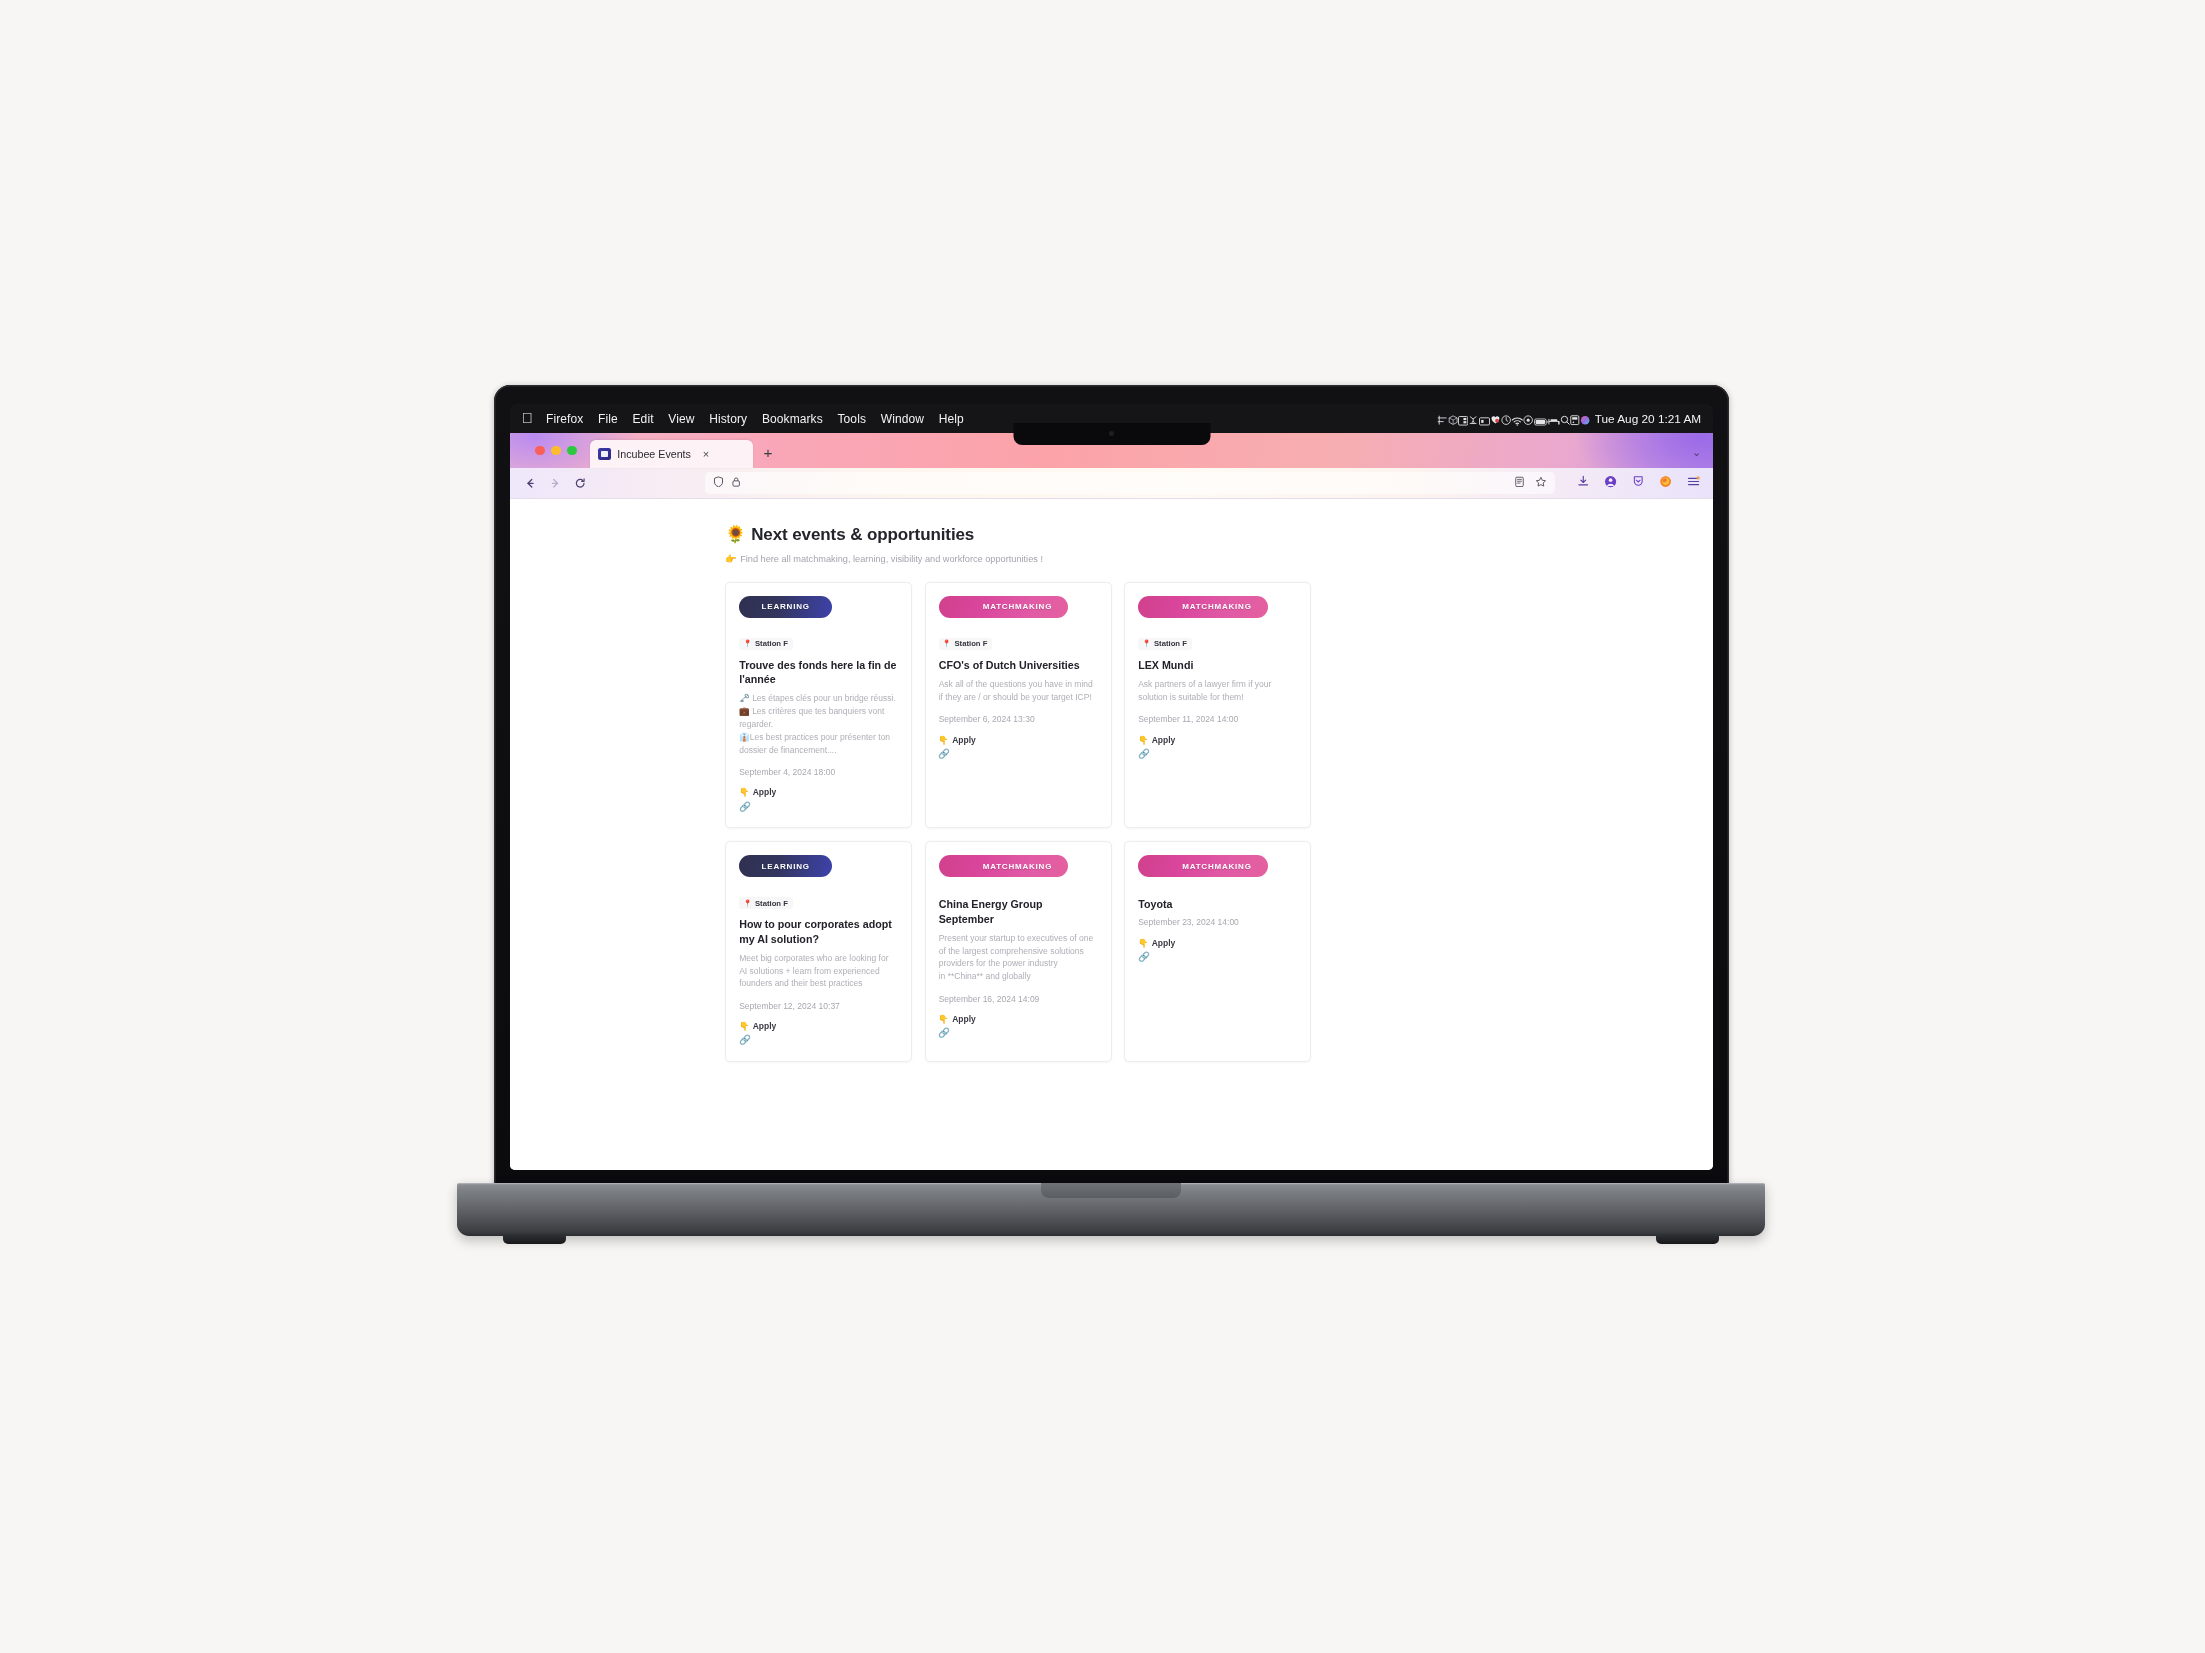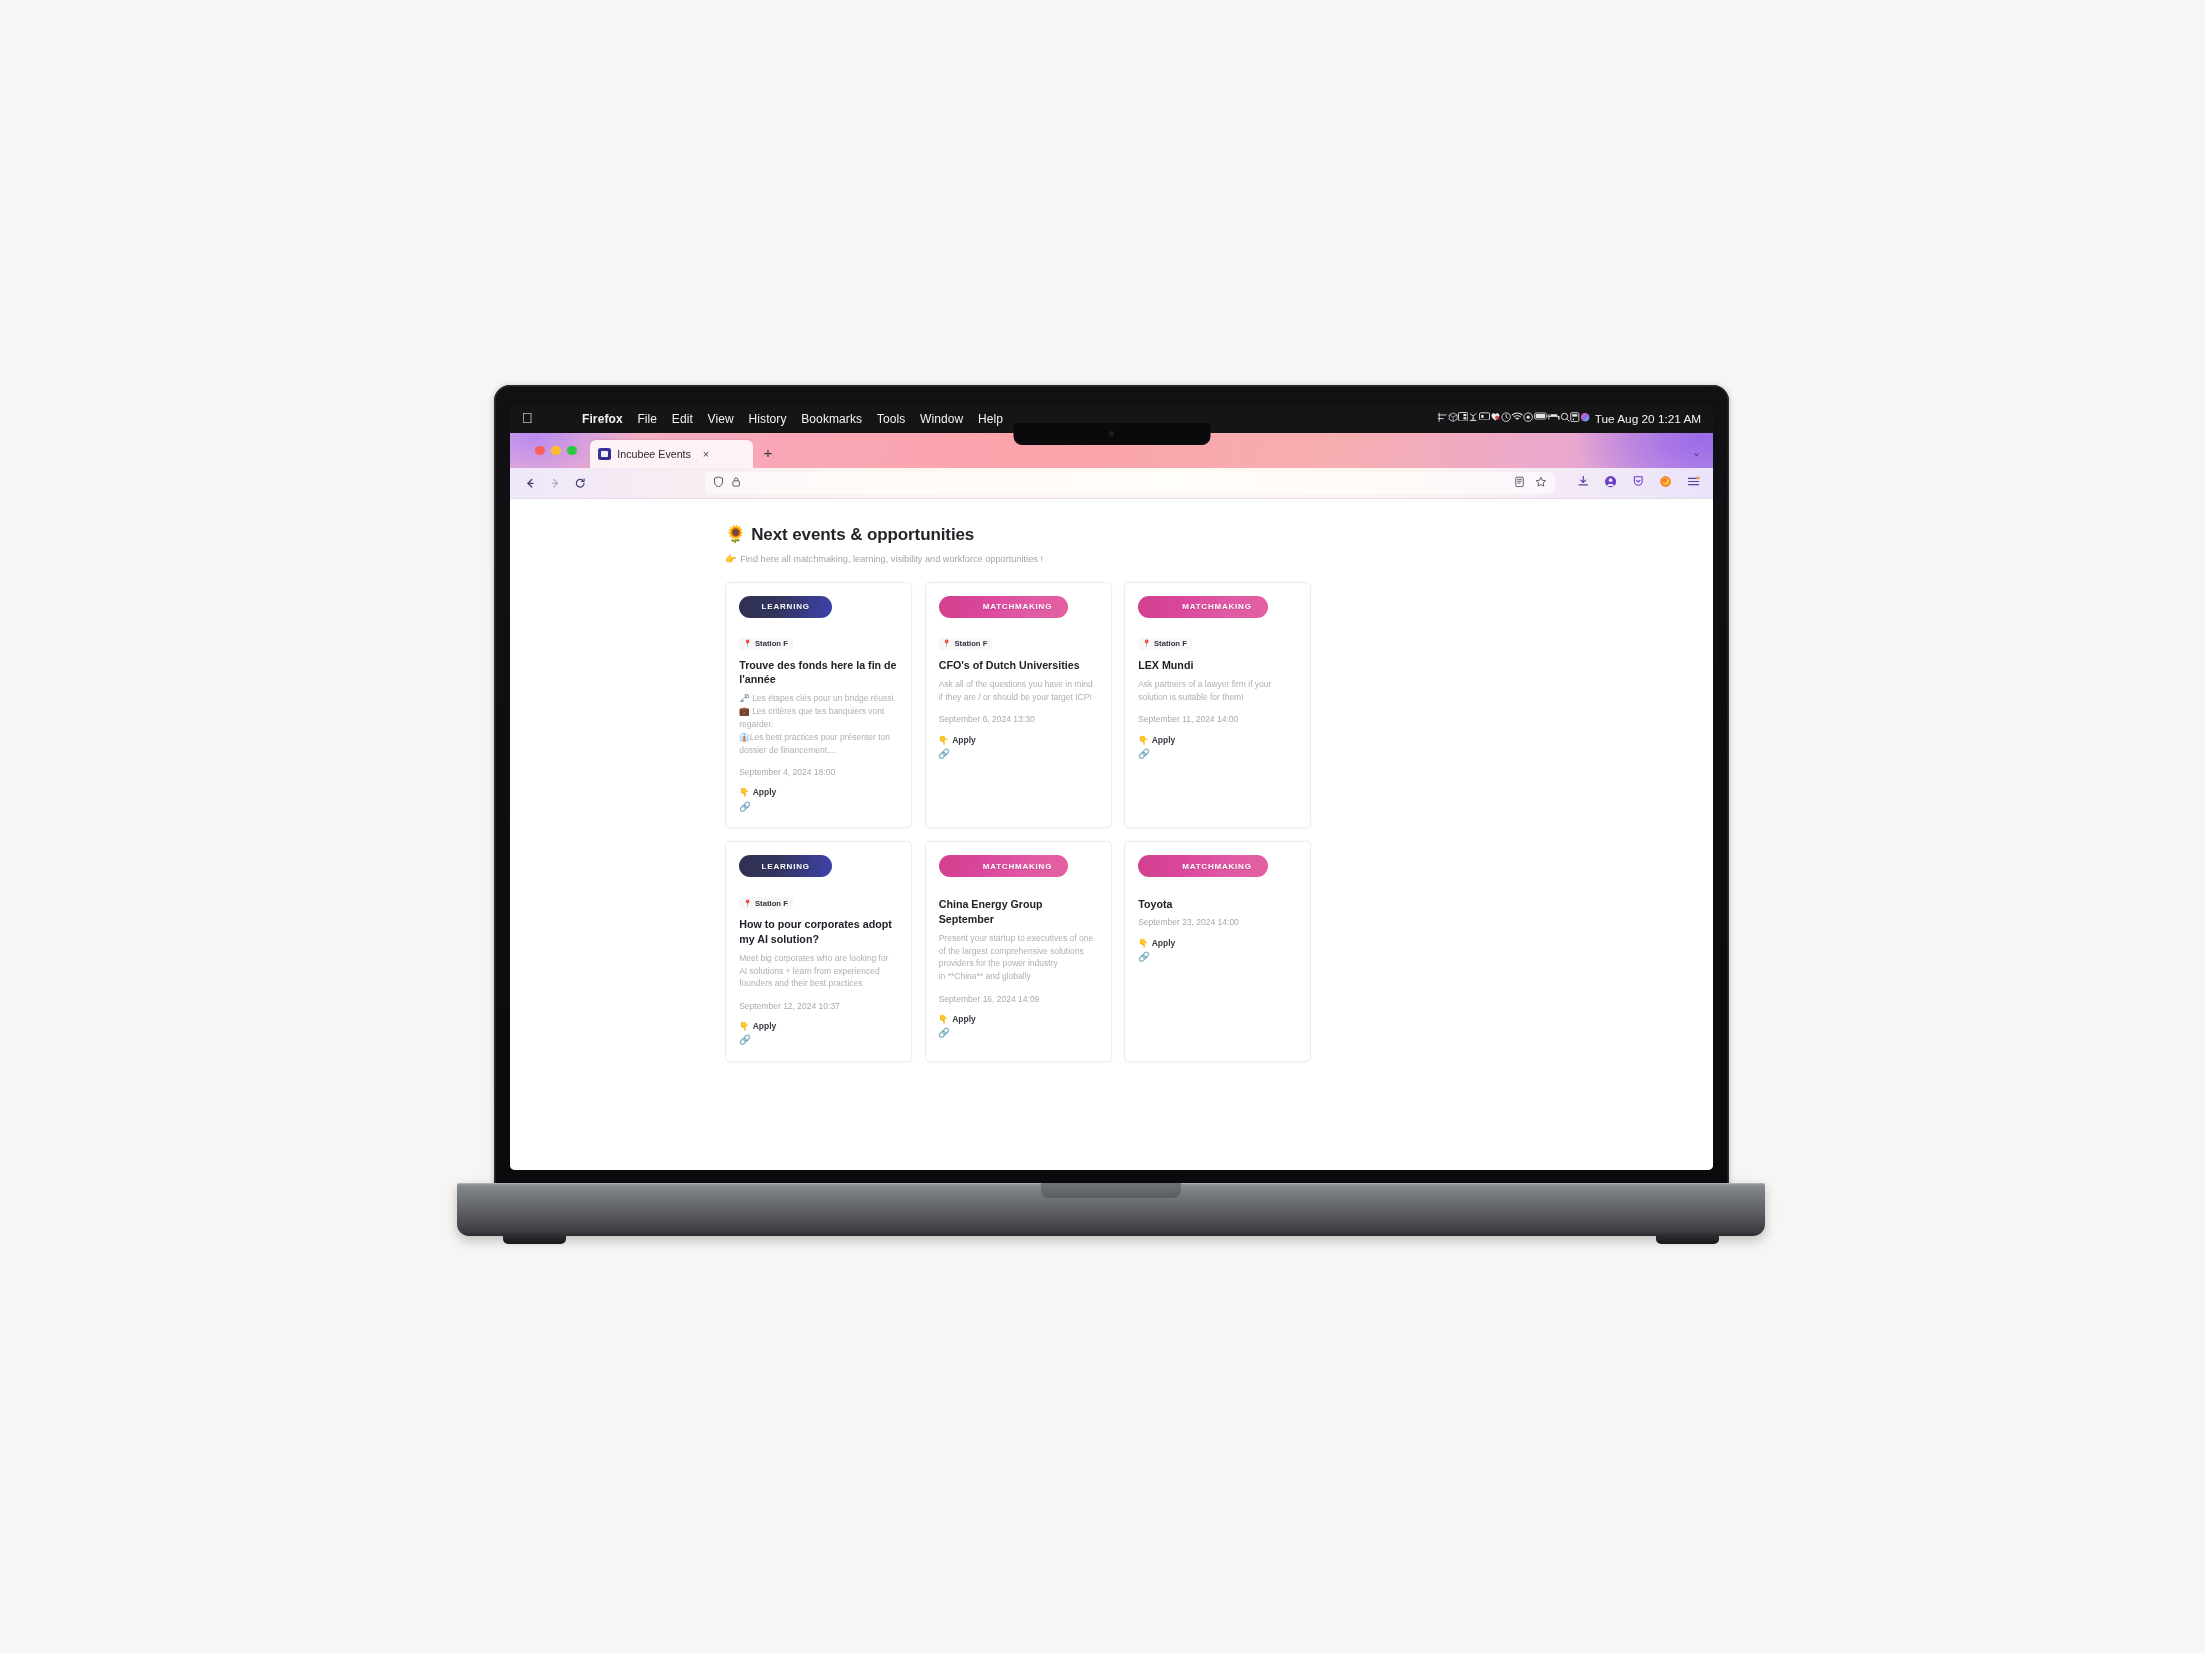--- a/index.html
+++ b/index.html
@@ -91,23 +91,23 @@
     color: #f3f3f4;
     font-size: 12px;
     z-index: 30;
   }
   #apple-logo { font-size: 14.7px; margin-right: 13.2px; line-height: 1; }
   .menubar-item {
     margin-right: 14.7px;
     white-space: nowrap;
     letter-spacing: 0.1px;
   }
-  .menubar-item.app-name { font-weight: 700; margin-left: 36px; }
+  .menubar-item.app-name { font-weight: 400; }
   #menubar-spacer { flex: 1; }
-  #menubar-tray { display: flex; align-items: flex-start; }
+  #menubar-tray { display: flex; align-items: flex-end; }
   .tray-icon {
     display: inline-flex; align-items: center; justify-content: center;
     font-size: 11px; line-height: 1; opacity: .95;
   }
   .tray-svg { display: block; }
   #menubar-clock { font-size: 11.8px; margin-left: 4.4px; white-space: nowrap; }
 
   
   #firefox-window {
     position: absolute; left: 0; top: 29px;

